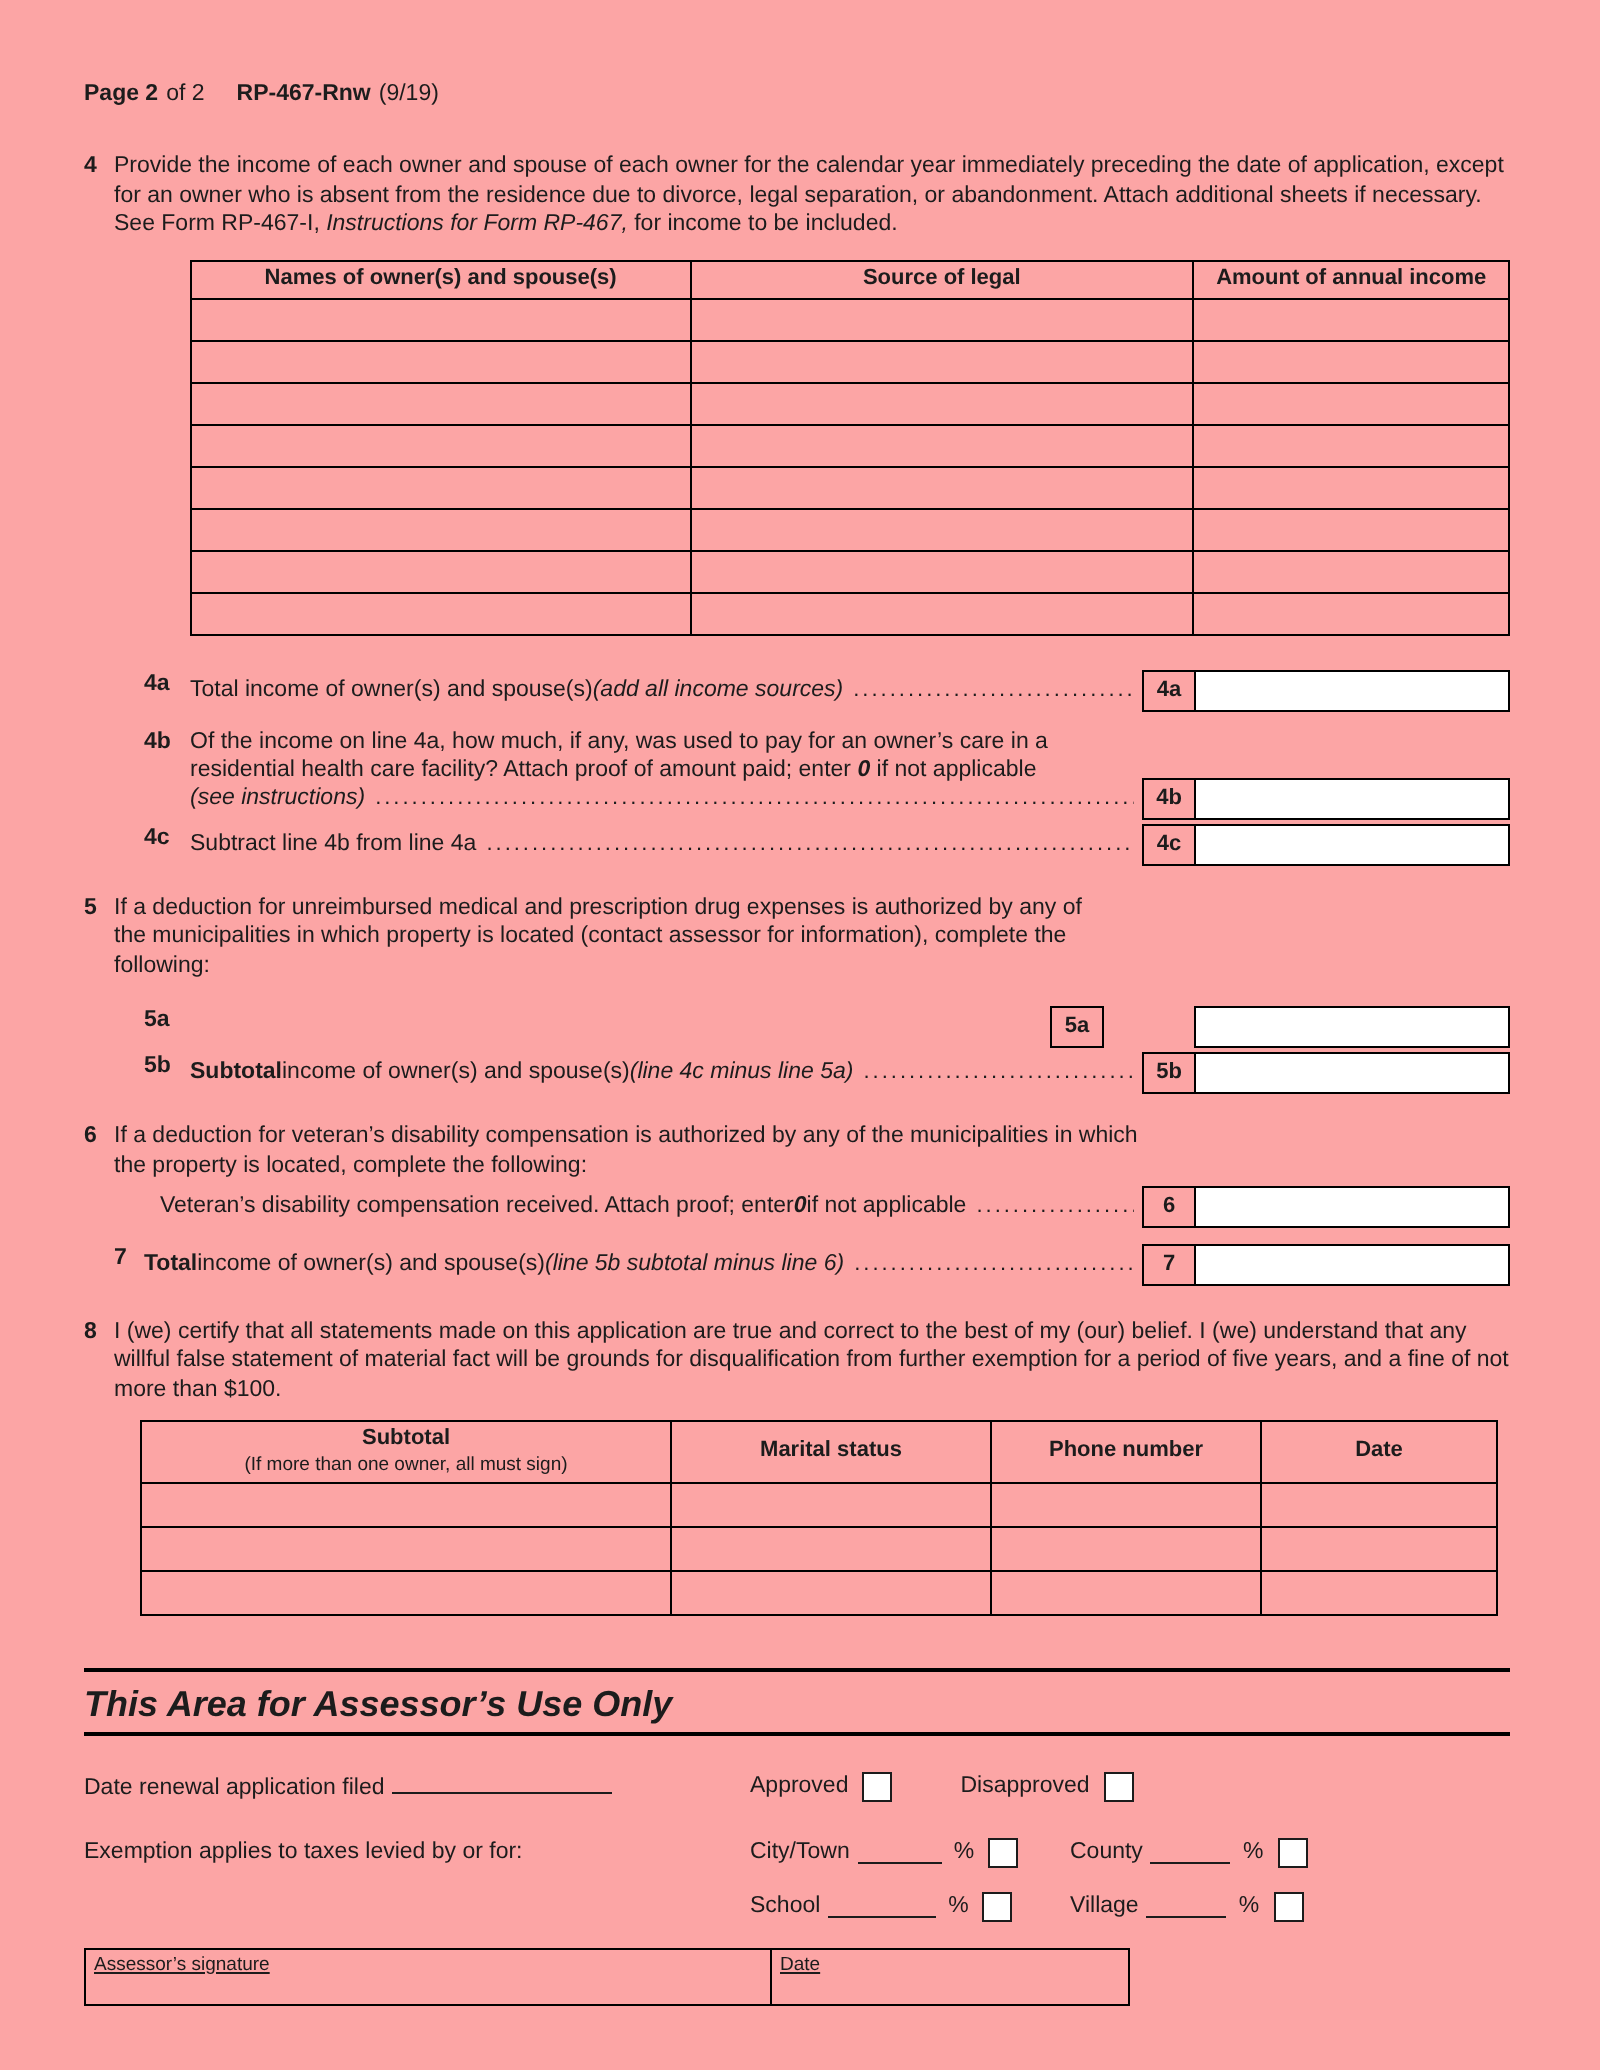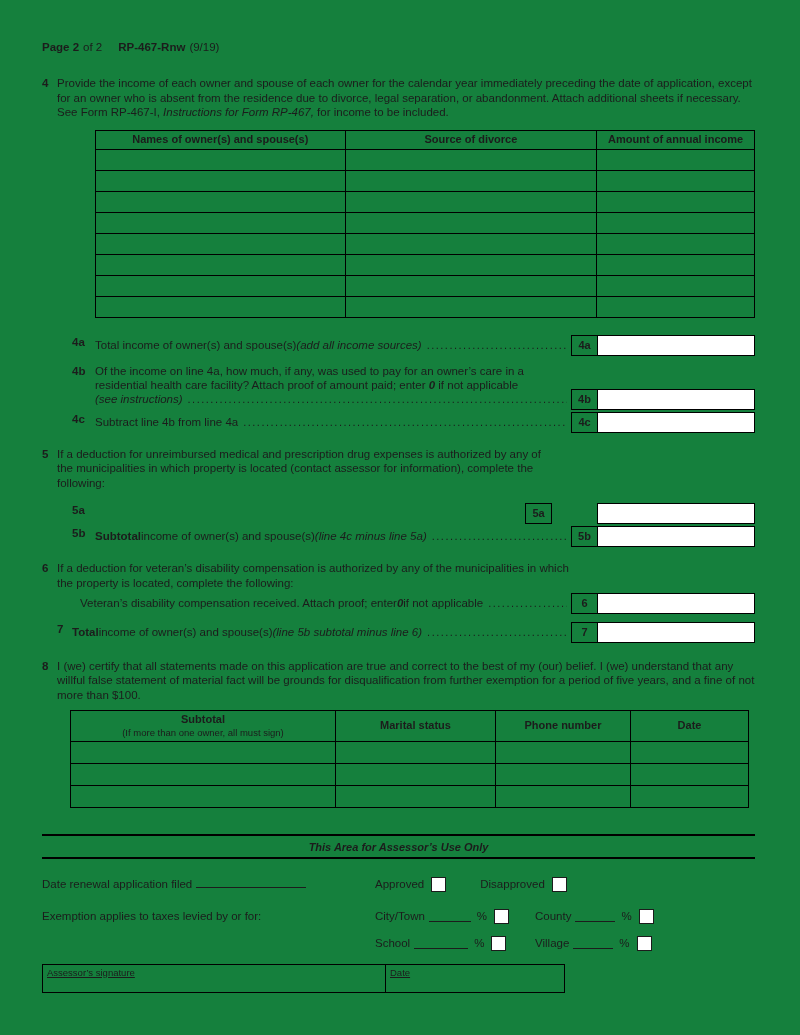--- a/index.html
+++ b/index.html
@@ -1,18 +1,18 @@
 <!DOCTYPE html>
 <html><head>
 <meta charset="utf-8">
 <style>
   * { margin:0; padding:0; box-sizing:border-box; }
   html,body { background:#888; }
   .sheet {
-    width:800px; height:1035px; background:#15803d; color:#1c1c1c;
+    width:800px; height:1035px; background:#fca5a5; color:#1c1c1c;
     font-family:"Liberation Sans", sans-serif; font-size:11.5px; line-height:1.25;
     padding:40px 45px 0 42px; overflow:hidden; position:relative; margin:0 auto;
   }
   .b { font-weight:bold; }
   .i { font-style:italic; }
   .bi { font-weight:bold; font-style:italic; }
 
   .hdr { margin-bottom:22px; }
   .hdr .pg-b { font-weight:bold; margin-right:4px; }
   .hdr .pg-r { margin-right:16px; }
@@ -43,21 +43,21 @@
   .wrap525 { max-width:527px; }
 
   .sig-table { margin:8px 0 0 28px; table-layout:fixed; }
   .sig-table th, .sig-table td { border:1px solid #000; }
   .sig-table th { font-size:11px; font-weight:bold; text-align:center; padding:2px 3px; height:30px; vertical-align:middle; }
   .sig-table th .note { display:block; font-weight:normal; font-size:9.5px; }
   .sig-table td { height:22px; }
 
   .rule { border-top:2.5px solid #000; margin-top:26px; }
   .rule2 { border-top:2.5px solid #000; margin-top:3px; }
-  .ass-title { text-align:center; font-weight:bold; font-style:italic; font-size:11px; margin-top:5px; }
+  .ass-title { text-align:left; font-weight:bold; font-style:italic; font-size:18px; margin-top:5px; }
 
   .ass-row { display:flex; align-items:center; margin-top:17px; }
   .ass-left { flex:0 0 333px; }
   .grp { display:flex; align-items:center; }
   .grp-mid { flex:0 0 160px; }
   .blank { display:inline-block; border-bottom:1px solid #1c1c1c; height:12px; margin:0 4px; }
   .chk { display:inline-block; width:15px; height:15px; border:1.6px solid #1c1c1c; margin-left:7px; background:#fff; flex:0 0 15px; }
   .pct { margin-left:2px; }
 
   .sig-box { width:523px; height:29px; border:1px solid #000; display:flex; margin-top:13px;text-decoration:underline; }
@@ -80,21 +80,21 @@
 
   <table class="inc-table">
     <colgroup>
         <col style="width:250px">
         <col style="width:252px">
         <col style="width:158px">
       </colgroup>
     <thead>
       <tr>
         <th>Names of owner(s) and spouse(s)</th>
-        <th>Source of divorce</th>
+        <th>Source of legal</th>
         <th>Amount of annual income</th>
       </tr>
     </thead>
     <tbody>
       <tr>
           <td></td>
           <td></td>
           <td></td>
         </tr>
       <tr>

